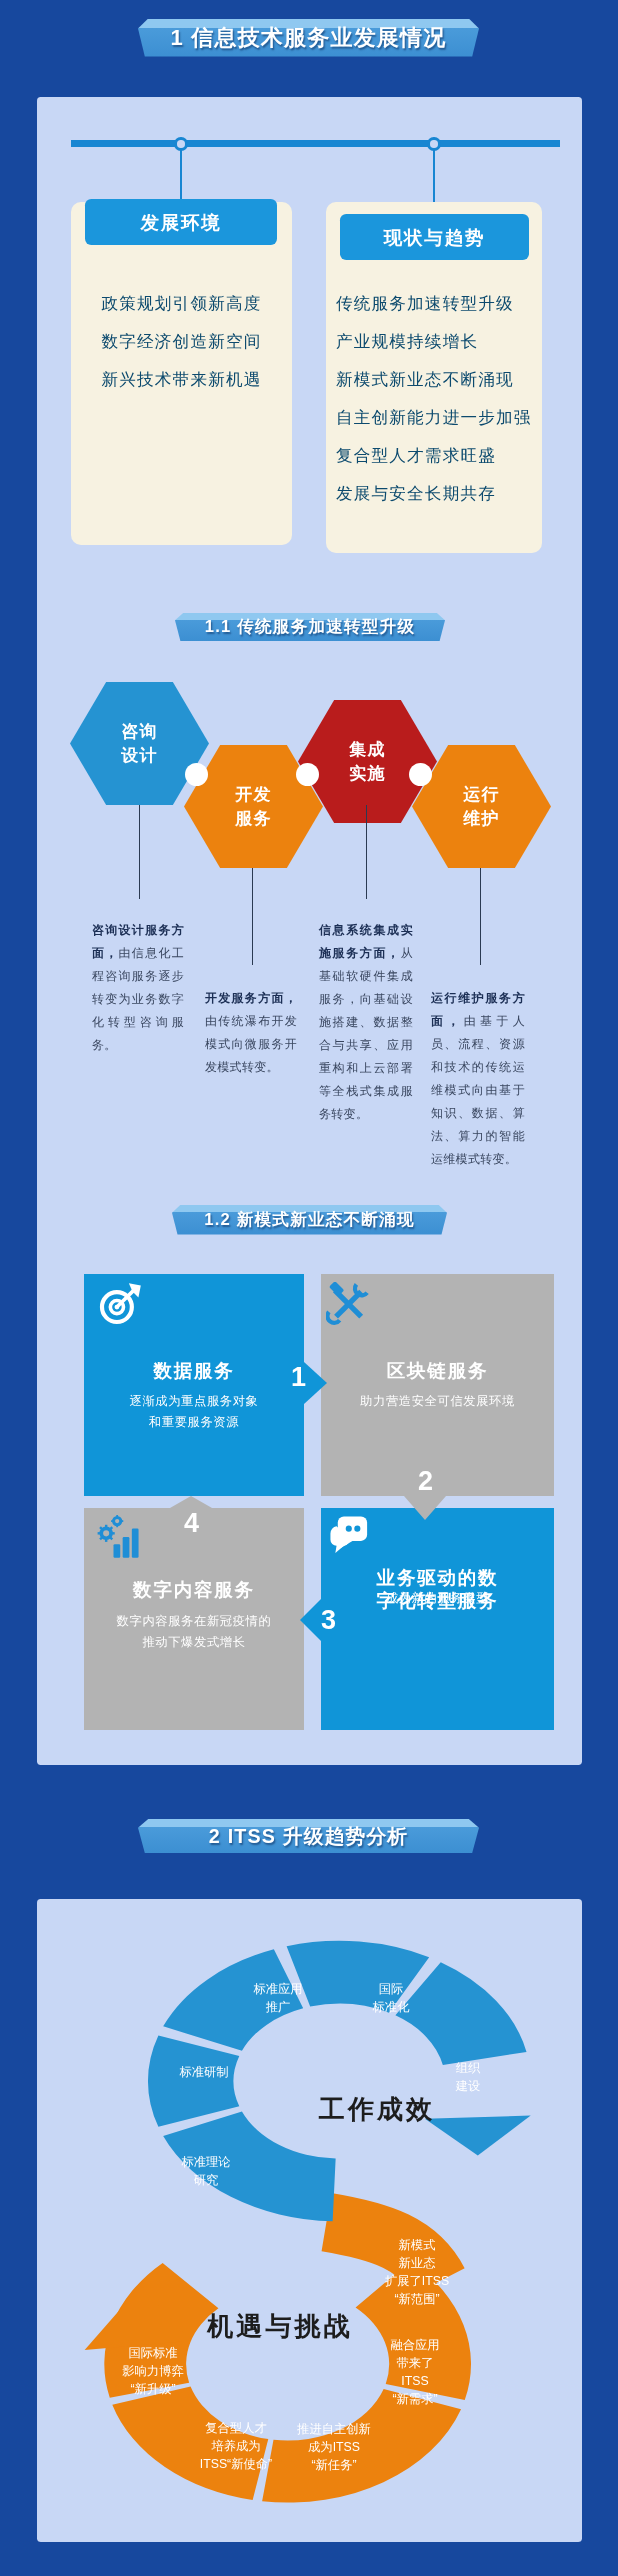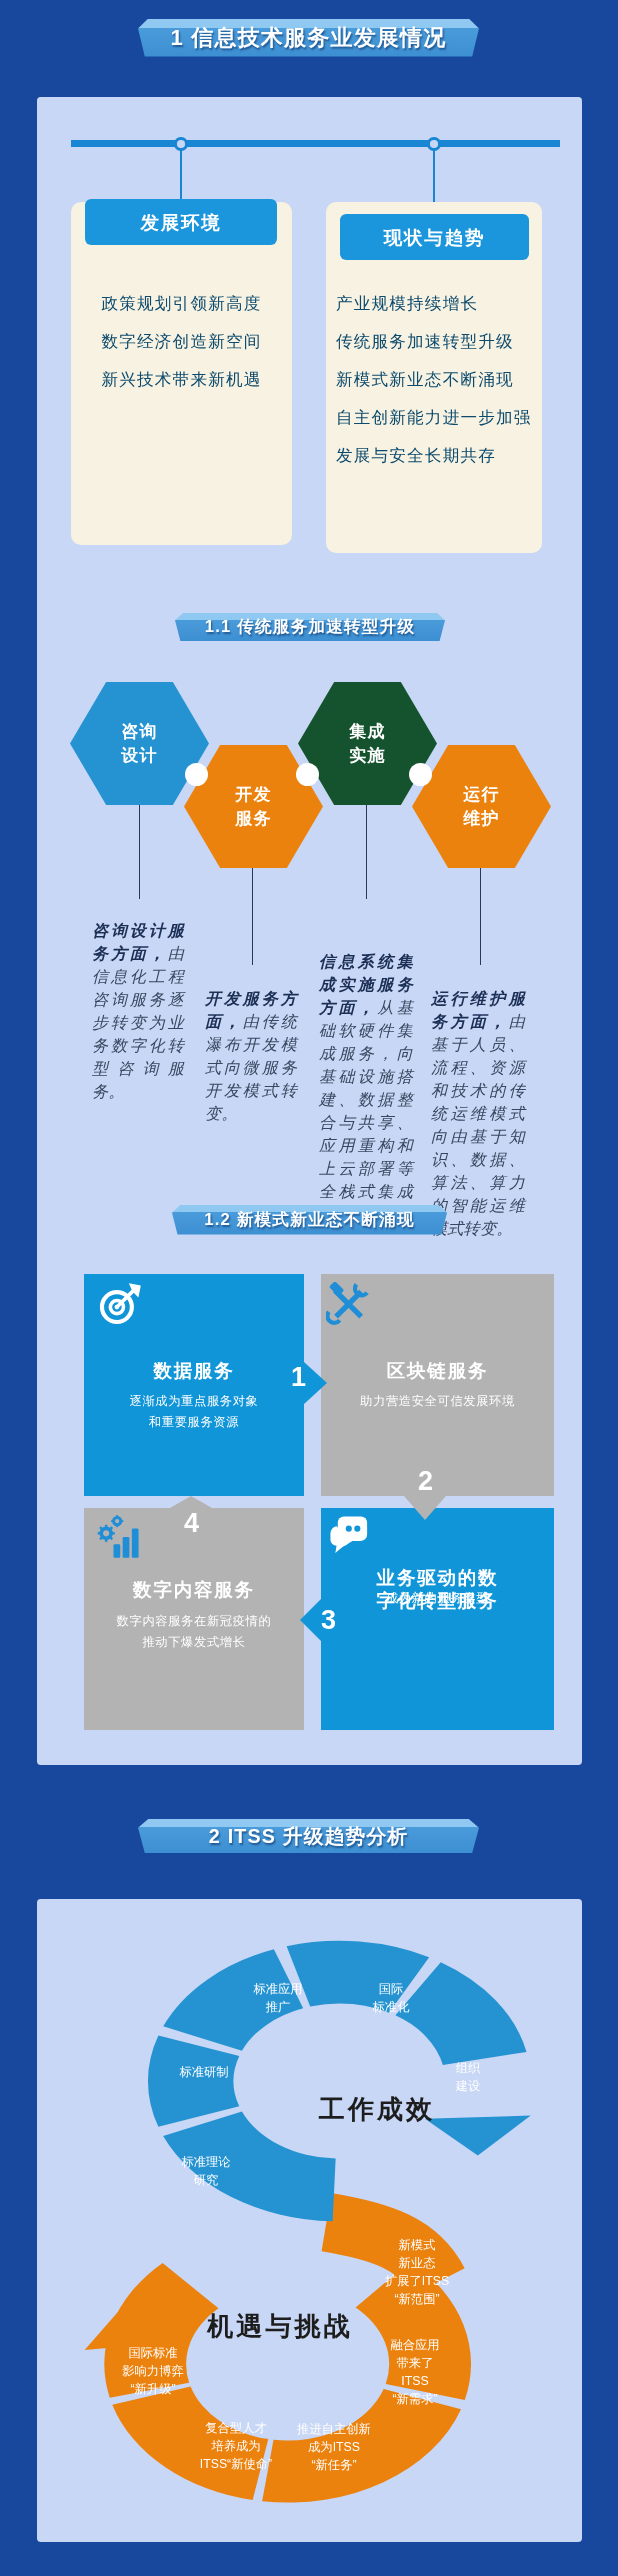--- a/index.html
+++ b/index.html
@@ -17,21 +17,21 @@
   .vline{position:absolute;width:1.8px;background:#1886d2;}
   .card{position:absolute;background:#f7f2e1;border-radius:9.9px;}
   .cardhead{position:absolute;background:#1b96dc;border-radius:6.2px;display:flex;align-items:center;justify-content:center;
             color:#fff;font-weight:bold;font-size:18.5px;letter-spacing:1.8px;}
   .citem{font-size:16.6px;color:#0c4a6e;letter-spacing:1.2px;line-height:38px;height:38px;}
   .hex{position:absolute;width:139px;height:123px;display:flex;flex-direction:column;align-items:center;justify-content:center;
        clip-path:polygon(26% 0,74% 0,100% 50%,74% 100%,26% 100%,0 50%);
        color:#fff;font-weight:bold;font-size:17px;line-height:23.4px;letter-spacing:1.2px;}
   .dot{position:absolute;width:23.4px;height:23.4px;border-radius:50%;background:#fff;}
   .tline{position:absolute;width:1.2px;background:#2b3a52;}
-  .note{position:absolute;font-size:16px;line-height:23px;color:#39465f;letter-spacing:0.3px;text-align:justify;font-style:italic;}
+  .note{position:absolute;font-size:12px;line-height:23px;color:#39465f;letter-spacing:0.3px;text-align:justify;}
   .note b{color:#1c2f55;}
   .gcell{position:absolute;}
   .gtitle{position:absolute;color:#fff;font-weight:bold;font-size:18.5px;letter-spacing:1.8px;text-align:center;}
   .gsub{position:absolute;color:#fff;font-size:12.3px;letter-spacing:0.6px;text-align:center;}
   .gnum{position:absolute;width:27px;color:#fff;font-weight:bold;font-size:27px;text-align:center;line-height:27px;}
   .tri{position:absolute;width:0;height:0;}
   .rlabel{position:absolute;transform:translate(-50%,-50%);color:#fff;font-size:12.3px;line-height:18px;
           text-align:center;white-space:nowrap;}
   .rcenter{position:absolute;transform:translate(-50%,-50%);color:#1d1d1d;font-size:26px;font-weight:bold;letter-spacing:3.1px;white-space:nowrap;}
 </style>
@@ -58,44 +58,45 @@
       <div class="citem">数字经济创造新空间</div>
       <div class="citem">新兴技术带来新机遇</div>
     </div>
   </div>
   <div class="cardhead" style="left:85px;top:199px;width:192px;height:46px;">
     <span>发展环境</span>
   </div>
 
   <div class="card" style="left:326px;top:202px;width:216px;height:351px;">
     <div class="abs" style="left:9.9px;top:83px;width:203px;text-align:left;">
+      <div class="citem">传统服务加速转型升级</div>
       <div class="citem">产业规模持续增长</div>
-      <div class="citem">传统服务加速转型升级</div>
       <div class="citem">新模式新业态不断涌现</div>
       <div class="citem">自主创新能力进一步加强</div>
+      <div class="citem">复合型人才需求旺盛</div>
       <div class="citem">发展与安全长期共存</div>
     </div>
   </div>
   <div class="cardhead" style="left:340px;top:214px;width:189px;height:46px;">
     <span>现状与趋势</span>
   </div>
 
   <div class="ribbon" style="left:175px;top:613px;width:270px;height:28px;font-size:16.6px;">
     <span>1.1 传统服务加速转型升级</span>
   </div>
 
   <div class="hex" style="left:70px;top:682px;background:#2593d2;">
     <div>咨询</div>
     <div>设计</div>
   </div>
   <div class="hex" style="left:184px;top:745px;background:#ec820e;">
     <div>开发</div>
     <div>服务</div>
   </div>
-  <div class="hex" style="left:298px;top:682px;background:#14532d;">
+  <div class="hex" style="left:298px;top:700px;background:#b91c1c;">
     <div>集成</div>
     <div>实施</div>
   </div>
   <div class="hex" style="left:412px;top:745px;background:#ec820e;">
     <div>运行</div>
     <div>维护</div>
   </div>
   <div class="dot" style="left:185px;top:763px;"></div>
   <div class="dot" style="left:296px;top:763px;"></div>
   <div class="dot" style="left:409px;top:763px;"></div>
@@ -104,21 +105,21 @@
   <div class="tline" style="left:252px;top:868px;height:97px;"></div>
   <div class="tline" style="left:366px;top:805px;height:94px;"></div>
   <div class="tline" style="left:480px;top:868px;height:97px;"></div>
 
   <div class="note" style="left:92px;top:919px;width:92px;">
     <b>咨询设计服务方面，</b><span>由信息化工程咨询服务逐步转变为业务数字化转型咨询服务。</span>
   </div>
   <div class="note" style="left:205px;top:987px;width:92px;">
     <b>开发服务方面，</b><span>由传统瀑布开发模式向微服务开发模式转变。</span>
   </div>
-  <div class="note" style="left:319px;top:919px;width:94px;margin-top:31px;">
+  <div class="note" style="left:319px;top:919px;width:94px;">
     <b>信息系统集成实施服务方面，</b><span>从基础软硬件集成服务，向基础设施搭建、数据整合与共享、应用重构和上云部署等全栈式集成服务转变。</span>
   </div>
   <div class="note" style="left:431px;top:987px;width:94px;">
     <b>运行维护服务方面，</b><span>由基于人员、流程、资源和技术的传统运维模式向由基于知识、数据、算法、算力的智能运维模式转变。</span>
   </div>
 
   <div class="ribbon" style="left:172px;top:1205px;width:275px;height:29.6px;font-size:16.6px;">
     <span>1.2 新模式新业态不断涌现</span>
   </div>
 

